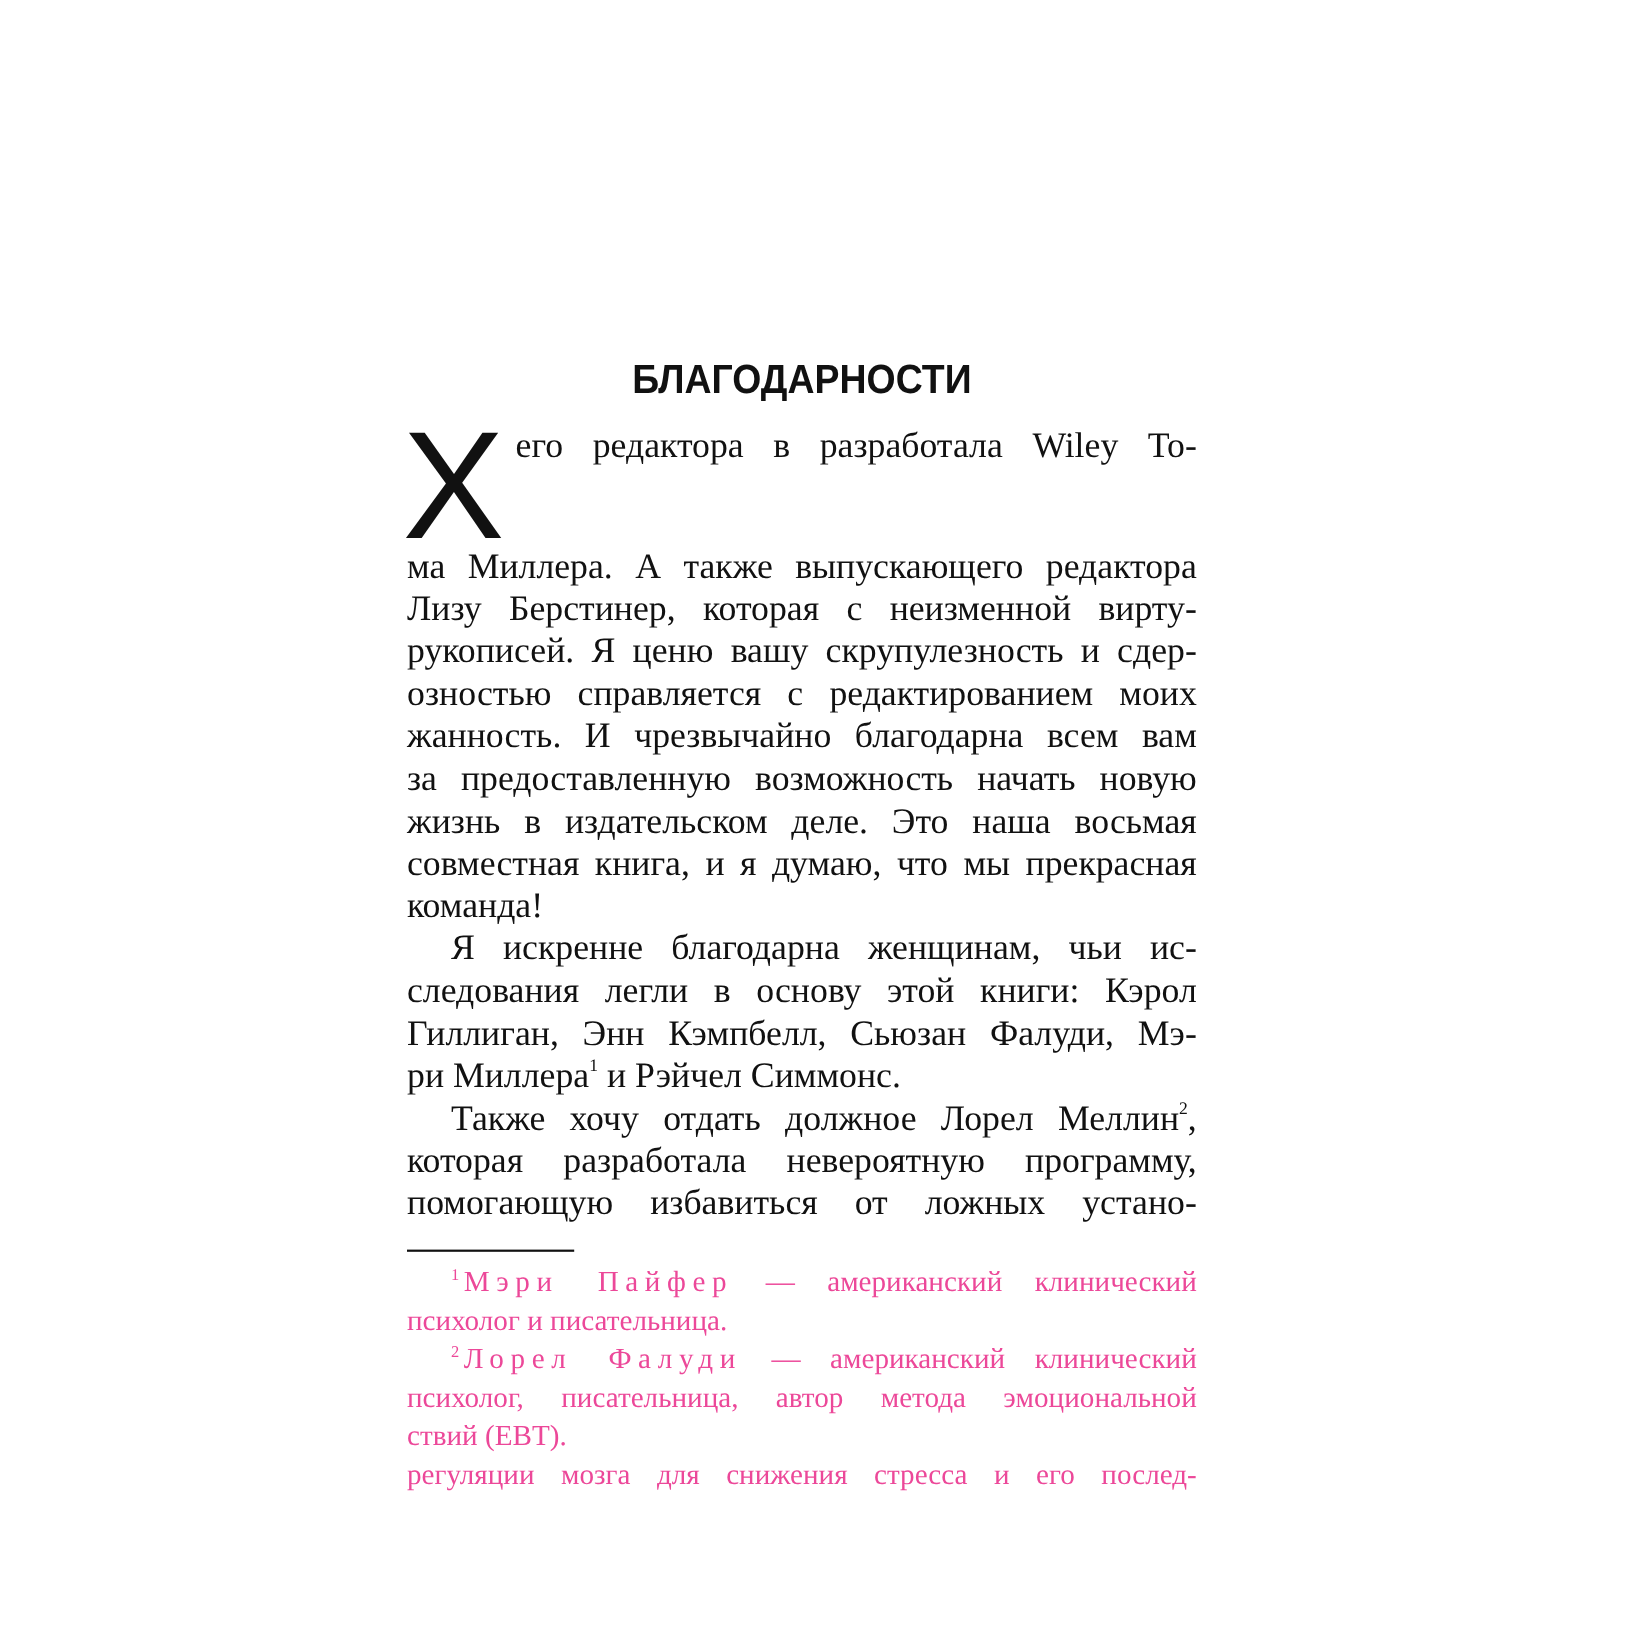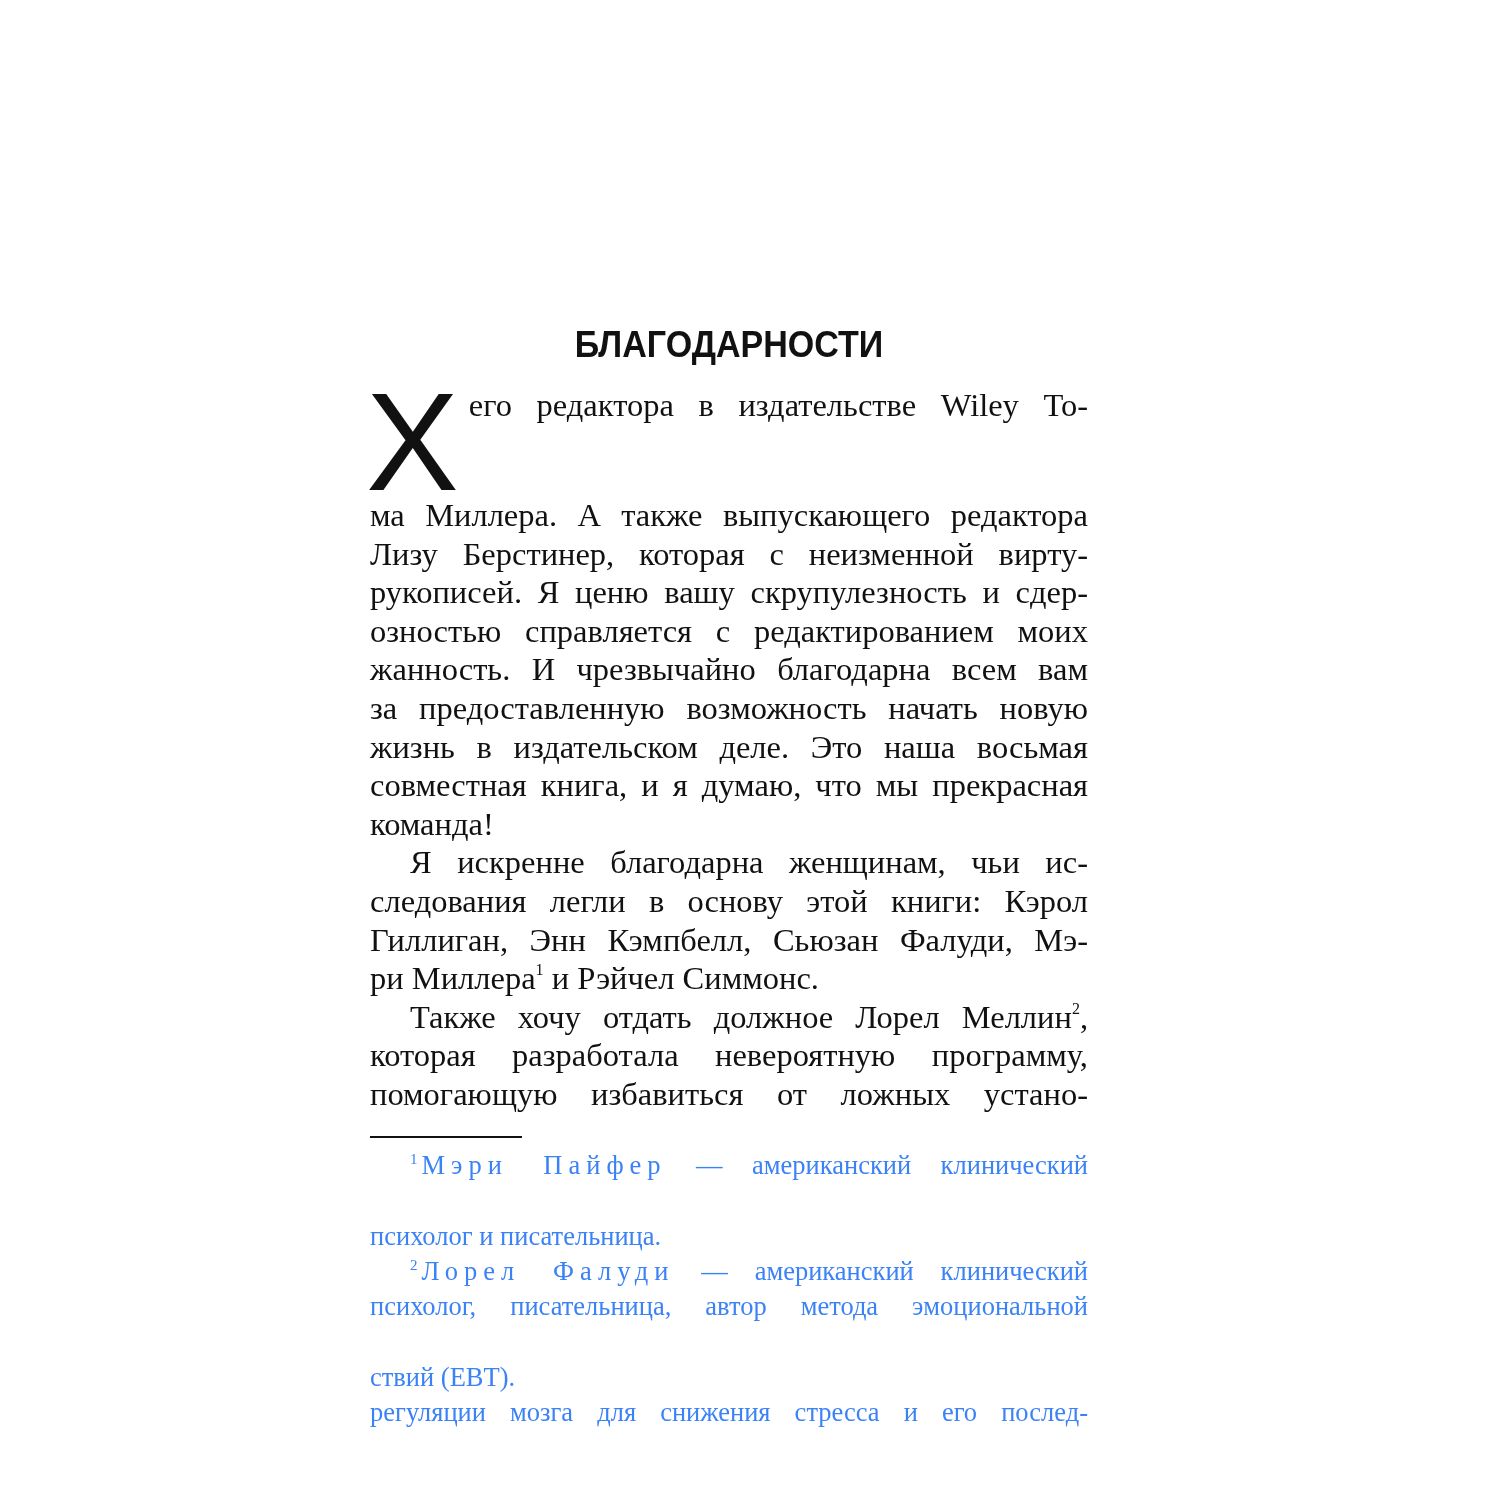--- a/index.html
+++ b/index.html
@@ -85,34 +85,33 @@
       background: #111111;
     }
     .footnotes {
       position: absolute;
       top: 1148px;
       left: 0;
       width: 718px;
       font-family: "Liberation Serif", "DejaVu Serif", serif;
       font-size: 26.5px;
       line-height: 35px;
-      color: #3b82f6;
+      color: #ec4899;
     }
     .footnotes p {
       margin: 0;
     }
     .fn-line {
       display: block;
       white-space: nowrap;
       text-align: justify;
       text-align-last: justify;
     }
     .fn-line.last {
       text-align-last: left;
-      margin-top: 36px;
     }
     .fn-line.first {
       padding-left: 40px;
     }
     .fn-num {
       font-size: 15px;
       vertical-align: 10px;
       line-height: 0;
       margin-right: 4px;
     }
@@ -124,21 +123,21 @@
 <body>
 
 <div class="page">
 
   <h1 class="title">БЛАГОДАРНОСТИ</h1>
 
   <div class="body">
 
     <p>
       <span class="drop-cap">Х</span>
-      <span class="line">его редактора в издательстве Wiley То-</span>
+      <span class="line">его редактора в разработала Wiley То-</span>
       <span class="line" style="clear:left;">ма Миллера. А также выпускающего редактора</span>
       <span class="line">Лизу Берстинер, которая с неизменной вирту-</span>
       <span class="line">рукописей. Я ценю вашу скрупулезность и сдер-</span>
       <span class="line">озностью справляется с редактированием моих</span>
       <span class="line">жанность. И чрезвычайно благодарна всем вам</span>
       <span class="line">за предоставленную возможность начать новую</span>
       <span class="line">жизнь в издательском деле. Это наша восьмая</span>
       <span class="line">совместная книга, и я думаю, что мы прекрасная</span>
       <span class="line last">команда!</span>
     </p>

